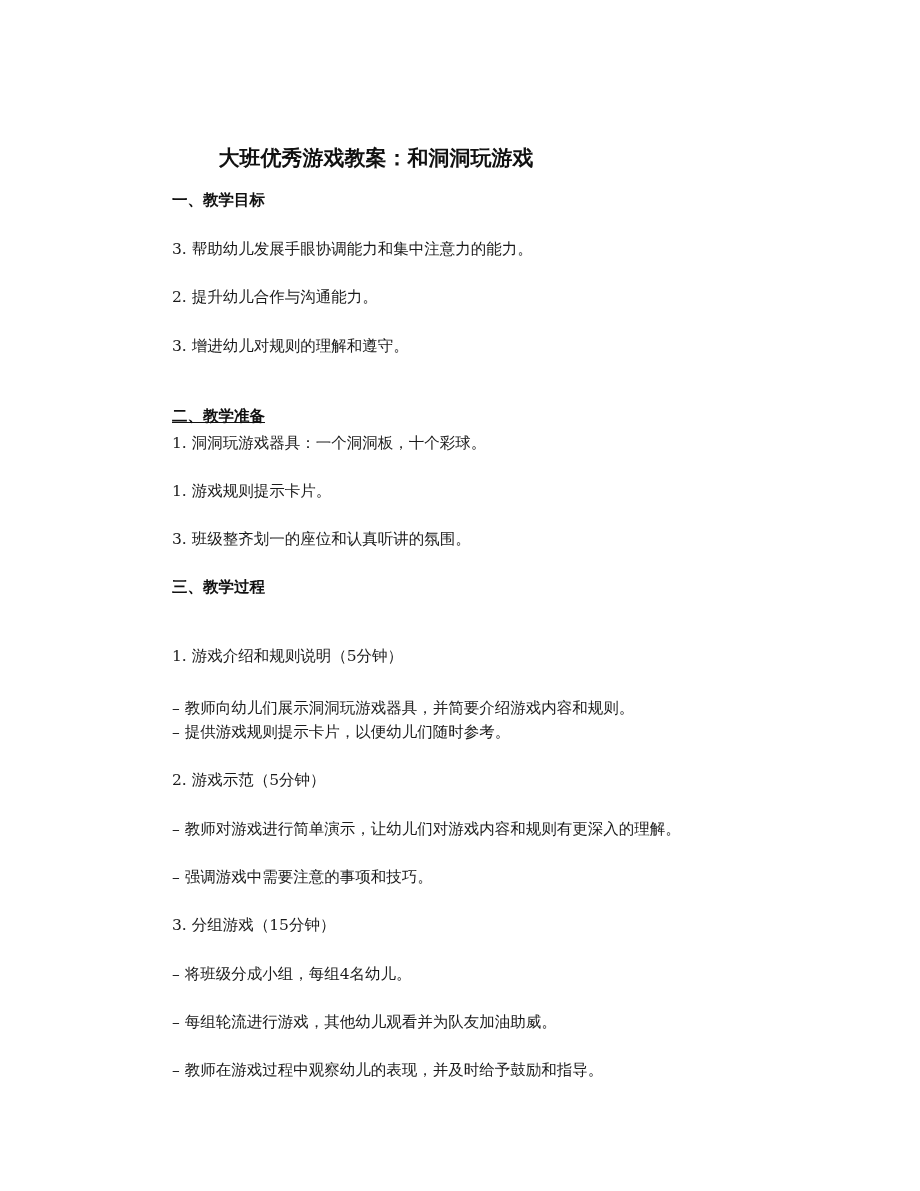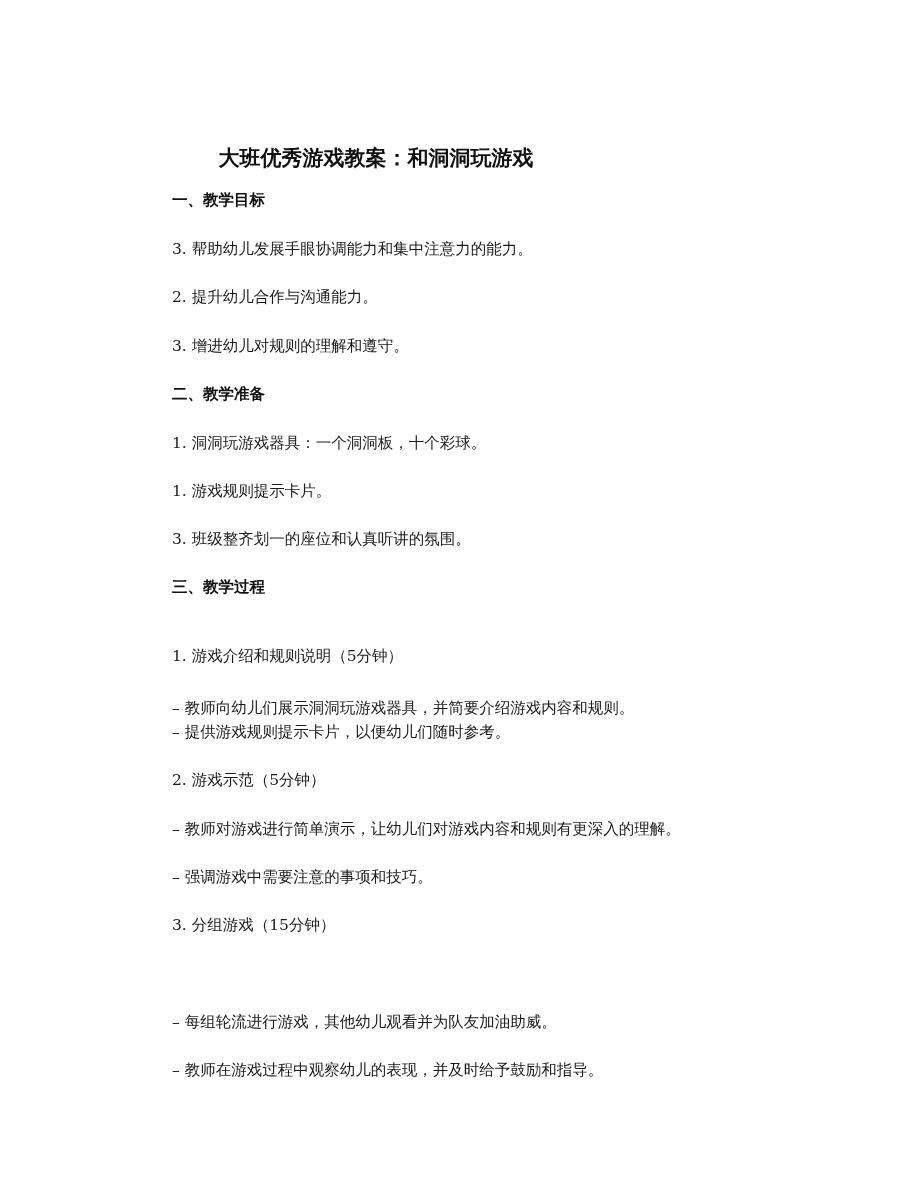--- a/index.html
+++ b/index.html
@@ -56,29 +56,30 @@
 
 <div class="page">
 
   <div class="title">大班优秀游戏教案：和洞洞玩游戏</div>
 
   <div class="line heading" style="top:188px;">一、教学目标</div>
   <div class="line" style="top:237px;">3. 帮助幼儿发展手眼协调能力和集中注意力的能力。</div>
   <div class="line" style="top:285px;">2. 提升幼儿合作与沟通能力。</div>
   <div class="line" style="top:334px;">3. 增进幼儿对规则的理解和遵守。</div>
 
-  <div class="line heading" style="top:382px;">二、教学准备</div>
+  <div class="line heading" style="top:404px;text-decoration:underline;">二、教学准备</div>
   <div class="line" style="top:431px;">1. 洞洞玩游戏器具：一个洞洞板，十个彩球。</div>
   <div class="line" style="top:479px;">1. 游戏规则提示卡片。</div>
   <div class="line" style="top:527px;">3. 班级整齐划一的座位和认真听讲的氛围。</div>
 
   <div class="line heading" style="top:575px;">三、教学过程</div>
   <div class="line" style="top:624px;margin-top:20px;">1. 游戏介绍和规则说明（5分钟）</div>
   <div class="line" style="top:672px;margin-top:24px;">– 教师向幼儿们展示洞洞玩游戏器具，并简要介绍游戏内容和规则。</div>
   <div class="line" style="top:720px;">– 提供游戏规则提示卡片，以便幼儿们随时参考。</div>
   <div class="line" style="top:768px;">2. 游戏示范（5分钟）</div>
   <div class="line" style="top:817px;">– 教师对游戏进行简单演示，让幼儿们对游戏内容和规则有更深入的理解。</div>
   <div class="line" style="top:865px;">– 强调游戏中需要注意的事项和技巧。</div>
   <div class="line" style="top:913px;text-align:right;">3. 分组游戏（15分钟）</div>
+  <div class="line" style="top:962px;">– 将班级分成小组，每组4名幼儿。</div>
   <div class="line" style="top:1010px;">– 每组轮流进行游戏，其他幼儿观看并为队友加油助威。</div>
   <div class="line" style="top:1058px;">– 教师在游戏过程中观察幼儿的表现，并及时给予鼓励和指导。</div>
 
 </div>
 
 </body></html>

